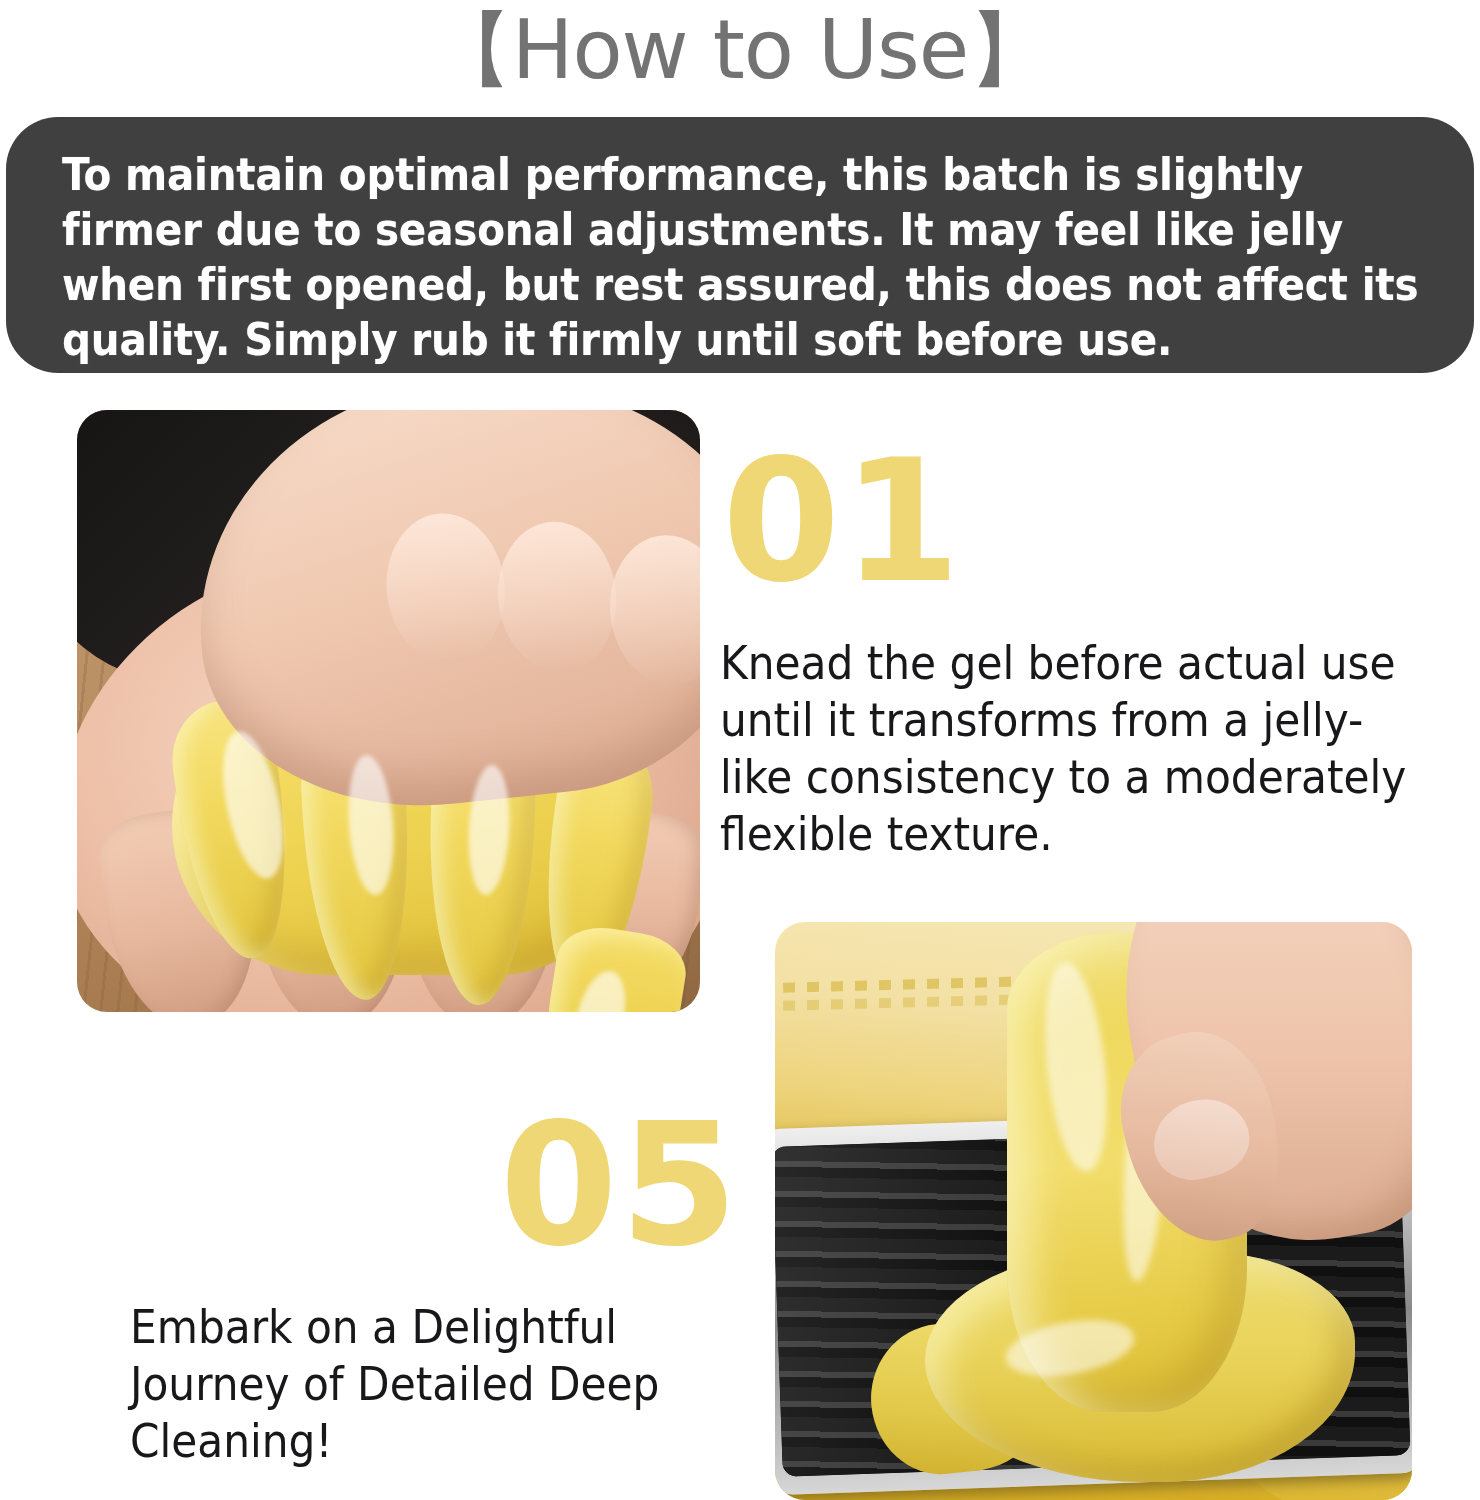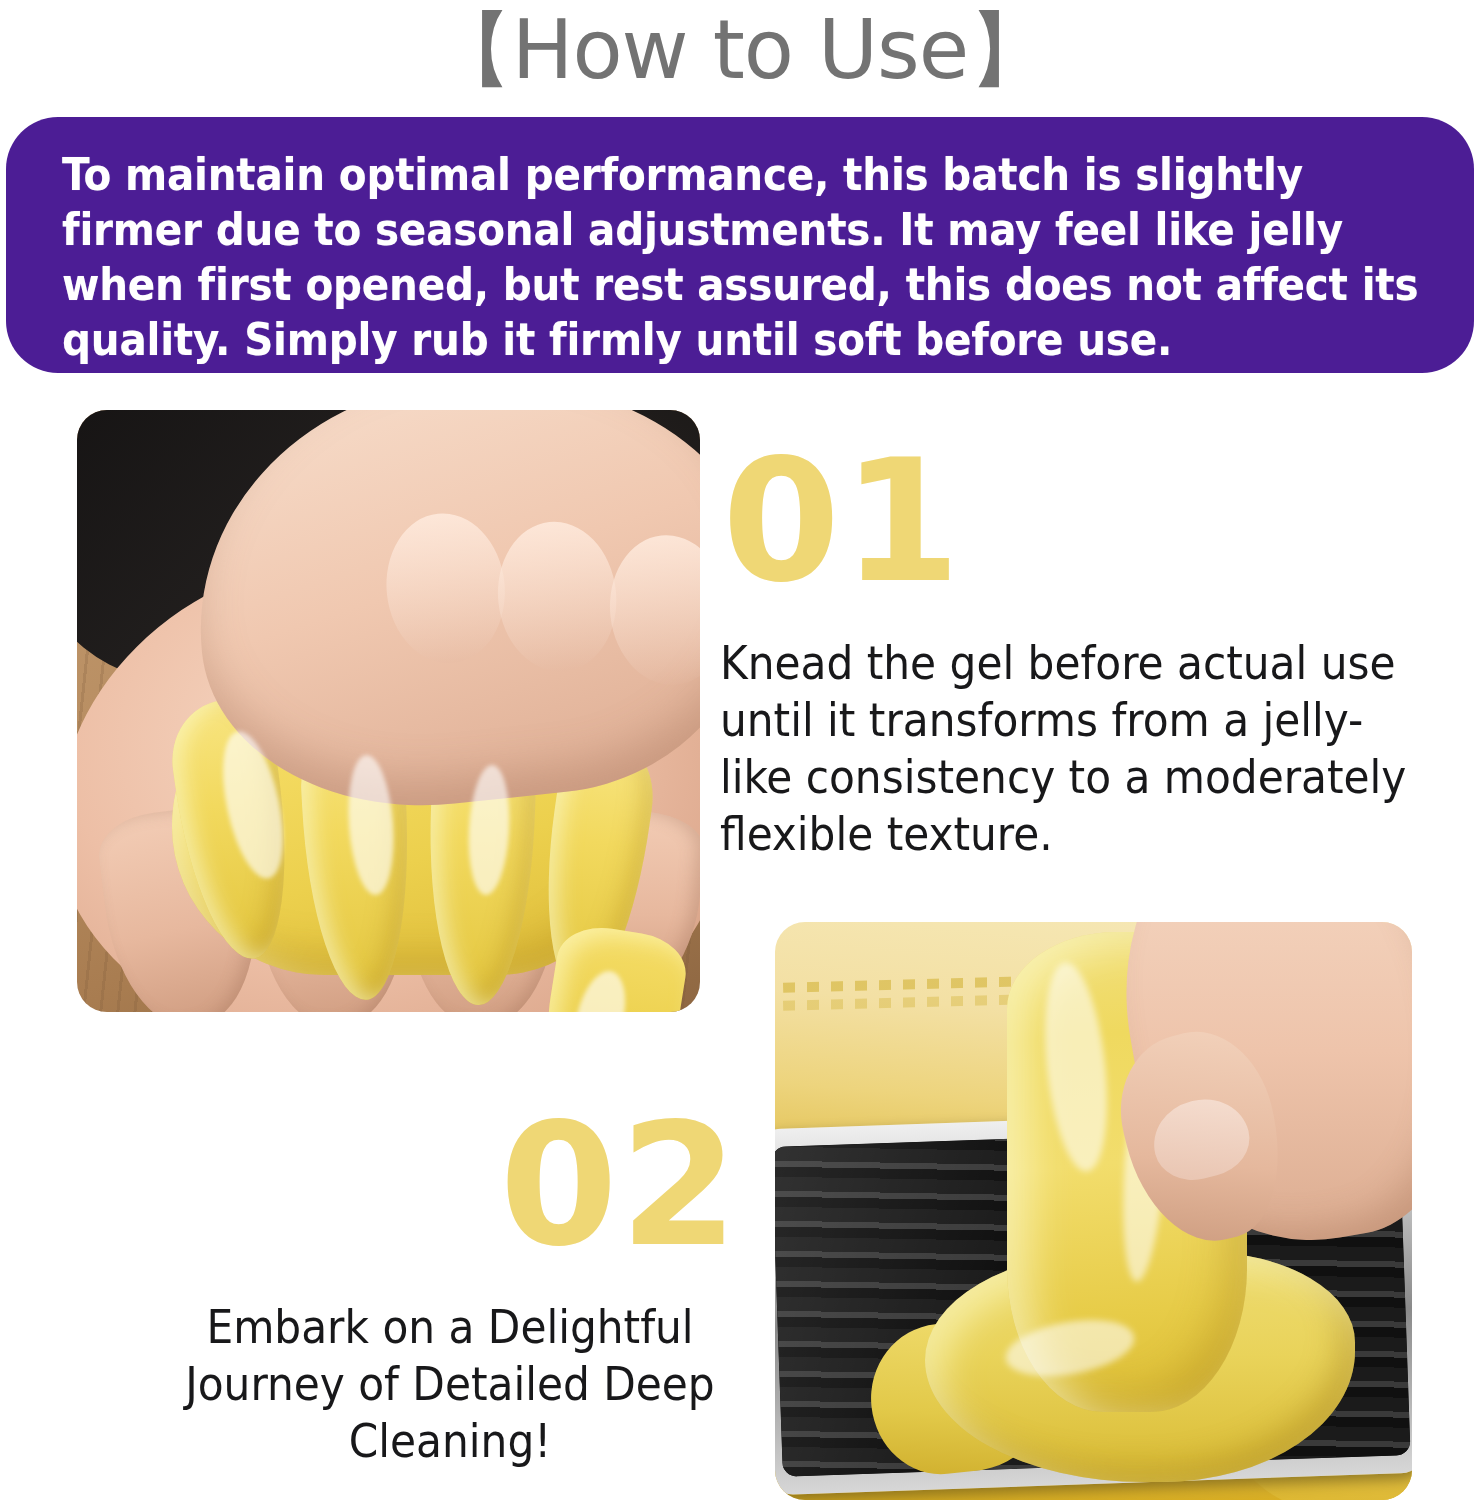--- a/index.html
+++ b/index.html
@@ -18,21 +18,21 @@
     font-family:"DejaVu Sans", sans-serif;
     font-size:82px; font-weight:400; line-height:96px;
     color:#737373; letter-spacing:-1px;
     white-space:nowrap;
   }
 
   
   .notice {
     position:absolute; left:6px; top:117px;
     width:1468px; height:256px;
-    background:#4c1d95;
+    background:#404040;
     border-radius:52px;
   }
   .notice-text {
     position:absolute; left:56px; top:30px; right:30px;
     color:#ffffff;
     font-family:"DejaVu Sans Condensed","Liberation Sans Narrow","Liberation Sans", sans-serif;
     font-stretch:condensed;
     font-size:45px; font-weight:700; line-height:55px;
     letter-spacing:-0.2px;
     text-shadow:0 0 1px rgba(255,255,255,.35);
@@ -240,21 +240,21 @@
   #step2-num { left:240px; top:1100px; width:500px; text-align:right; }
 
   .step-cap {
     position:absolute;
     font-family:"DejaVu Sans Condensed","Liberation Sans Narrow","Liberation Sans", sans-serif;
     font-stretch:condensed;
     color:#18181a;
     font-size:47px; line-height:57px; font-weight:400;
   }
   #step1-cap { left:720px; top:634px; width:690px; text-align:left; }
-  #step2-cap { left:130px; top:1298px; width:640px; text-align:center; }
+  #step2-cap { left:130px; top:1298px; width:640px; text-align:left; }
 </style>
 </head>
 <body>
 
 <div class="title">【How to Use】</div>
 
 <div class="notice">
   <div class="notice-text">To maintain optimal performance, this batch is slightly firmer due to seasonal adjustments. It may feel like jelly when first opened, but rest assured, this does not affect its quality. Simply rub it firmly until soft before use.</div>
 </div>
 
@@ -283,21 +283,21 @@
   </div>
   <div class="gloss g1"></div>
   <div class="gloss g2"></div>
   <div class="gloss g3"></div>
   <div class="gloss g4"></div>
 </div>
 
 <div class="step-num" id="step1-num">01</div>
 <div class="step-cap" id="step1-cap">Knead the gel before actual use until it transforms from a jelly-like consistency to a moderately flexible texture.</div>
 
-<div class="step-num" id="step2-num">02</div>
+<div class="step-num" id="step2-num">05</div>
 <div class="step-cap" id="step2-cap">Embark on a Delightful Journey of Detailed Deep Cleaning!</div>
 
 <div class="photo" id="photo-vent">
   <div class="dash-top">
     <div class="stitch"></div>
     <div class="stitch stitch2"></div>
   </div>
   <div class="dash-bottom"></div>
   <div class="dash-right"></div>
   <div class="vent-frame">

